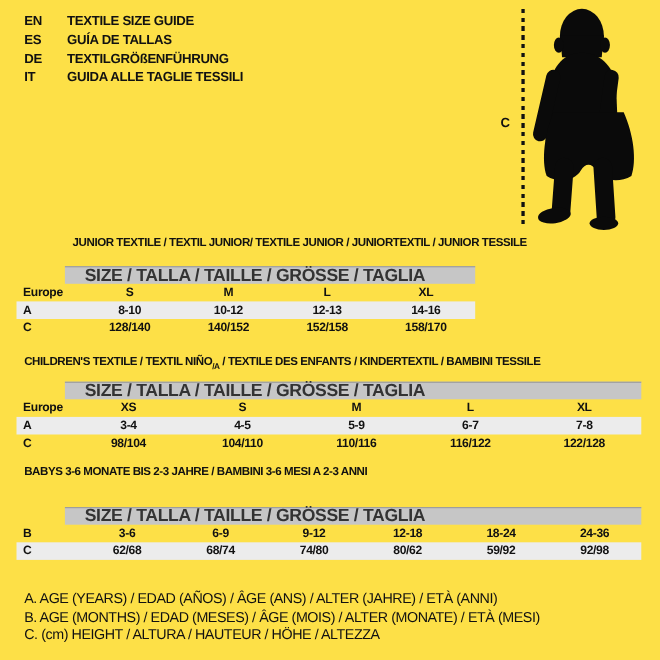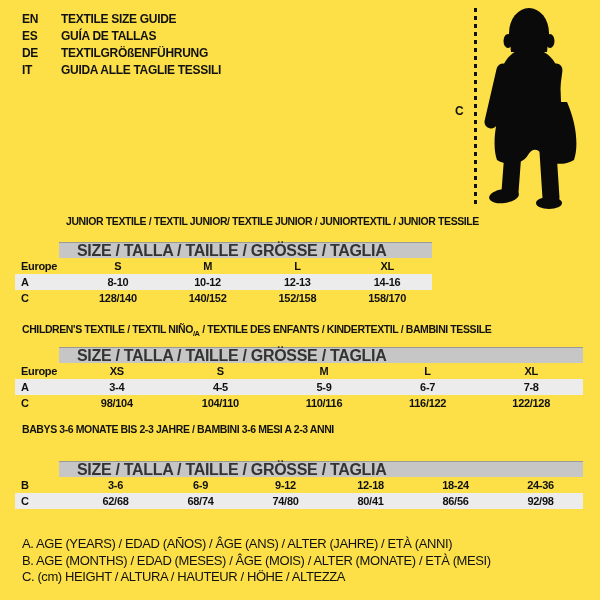--- a/index.html
+++ b/index.html
@@ -164,22 +164,22 @@
       <span class="cell val">9-12</span>
       <span class="cell val">12-18</span>
       <span class="cell val">18-24</span>
       <span class="cell val">24-36</span>
     </div>
     <div class="tbl-row alt">
       <span class="cell label">C</span>
       <span class="cell val">62/68</span>
       <span class="cell val">68/74</span>
       <span class="cell val">74/80</span>
-      <span class="cell val">80/41</span>
-      <span class="cell val">86/56</span>
+      <span class="cell val">80/62</span>
+      <span class="cell val">59/92</span>
       <span class="cell val">92/98</span>
     </div>
   </div>
 
   <div class="notes">
     <div class="note-line">A. AGE (YEARS) / EDAD (AÑOS) / ÂGE (ANS) / ALTER (JAHRE) / ETÀ (ANNI)</div>
     <div class="note-line">B. AGE (MONTHS) / EDAD (MESES) / ÂGE (MOIS) / ALTER (MONATE) / ETÀ (MESI)</div>
     <div class="note-line">C. (cm) HEIGHT / ALTURA / HAUTEUR / HÖHE / ALTEZZA</div>
   </div>
 

